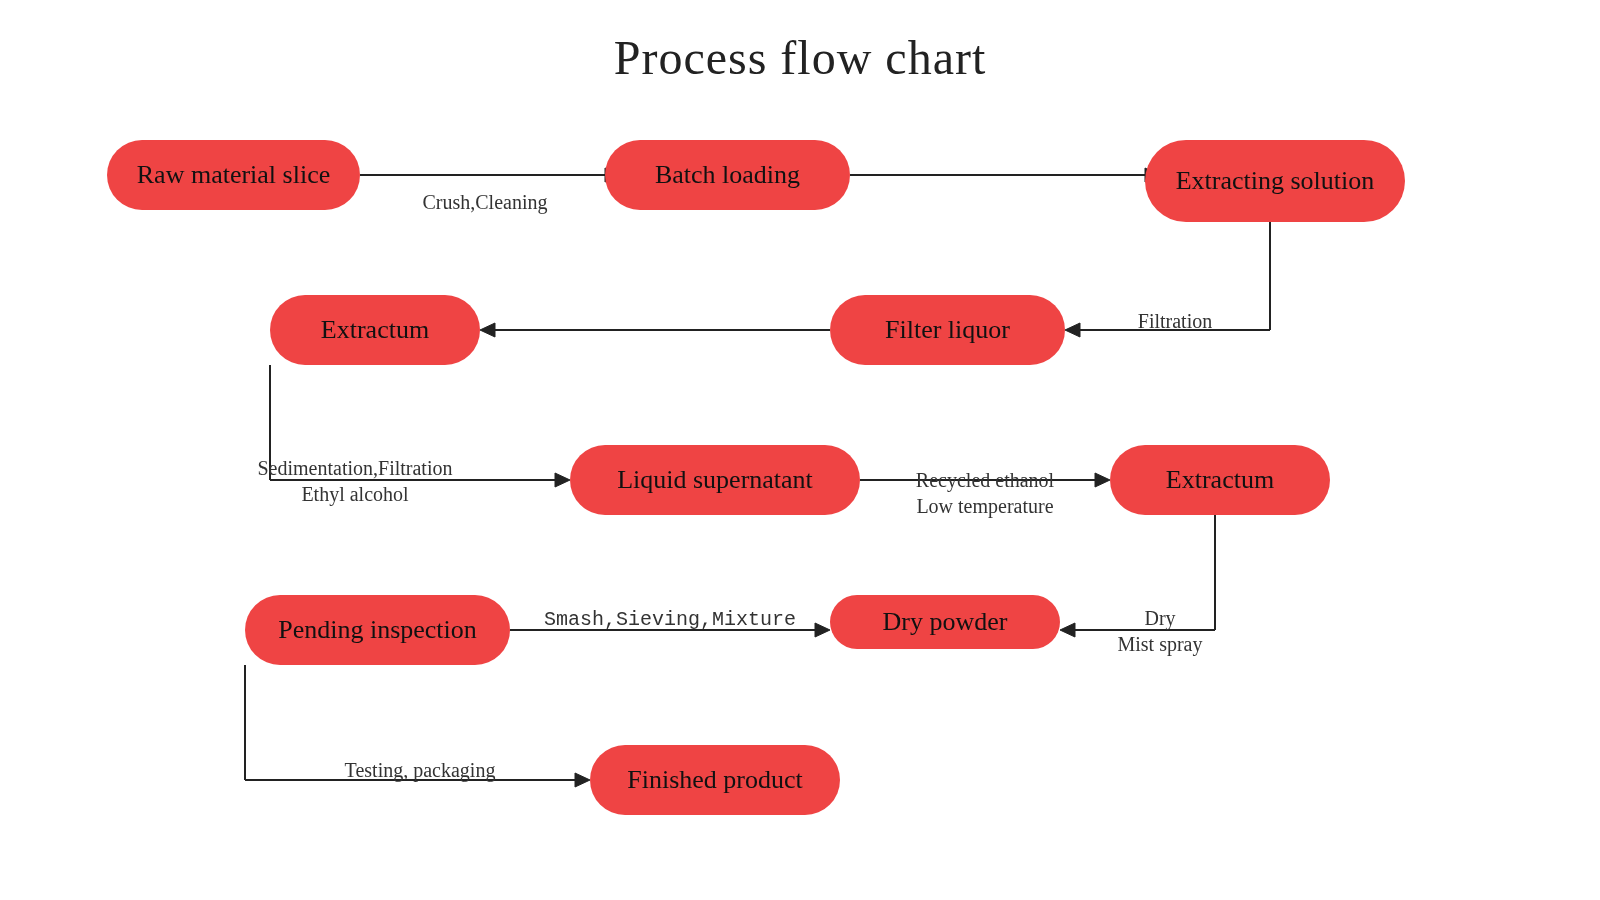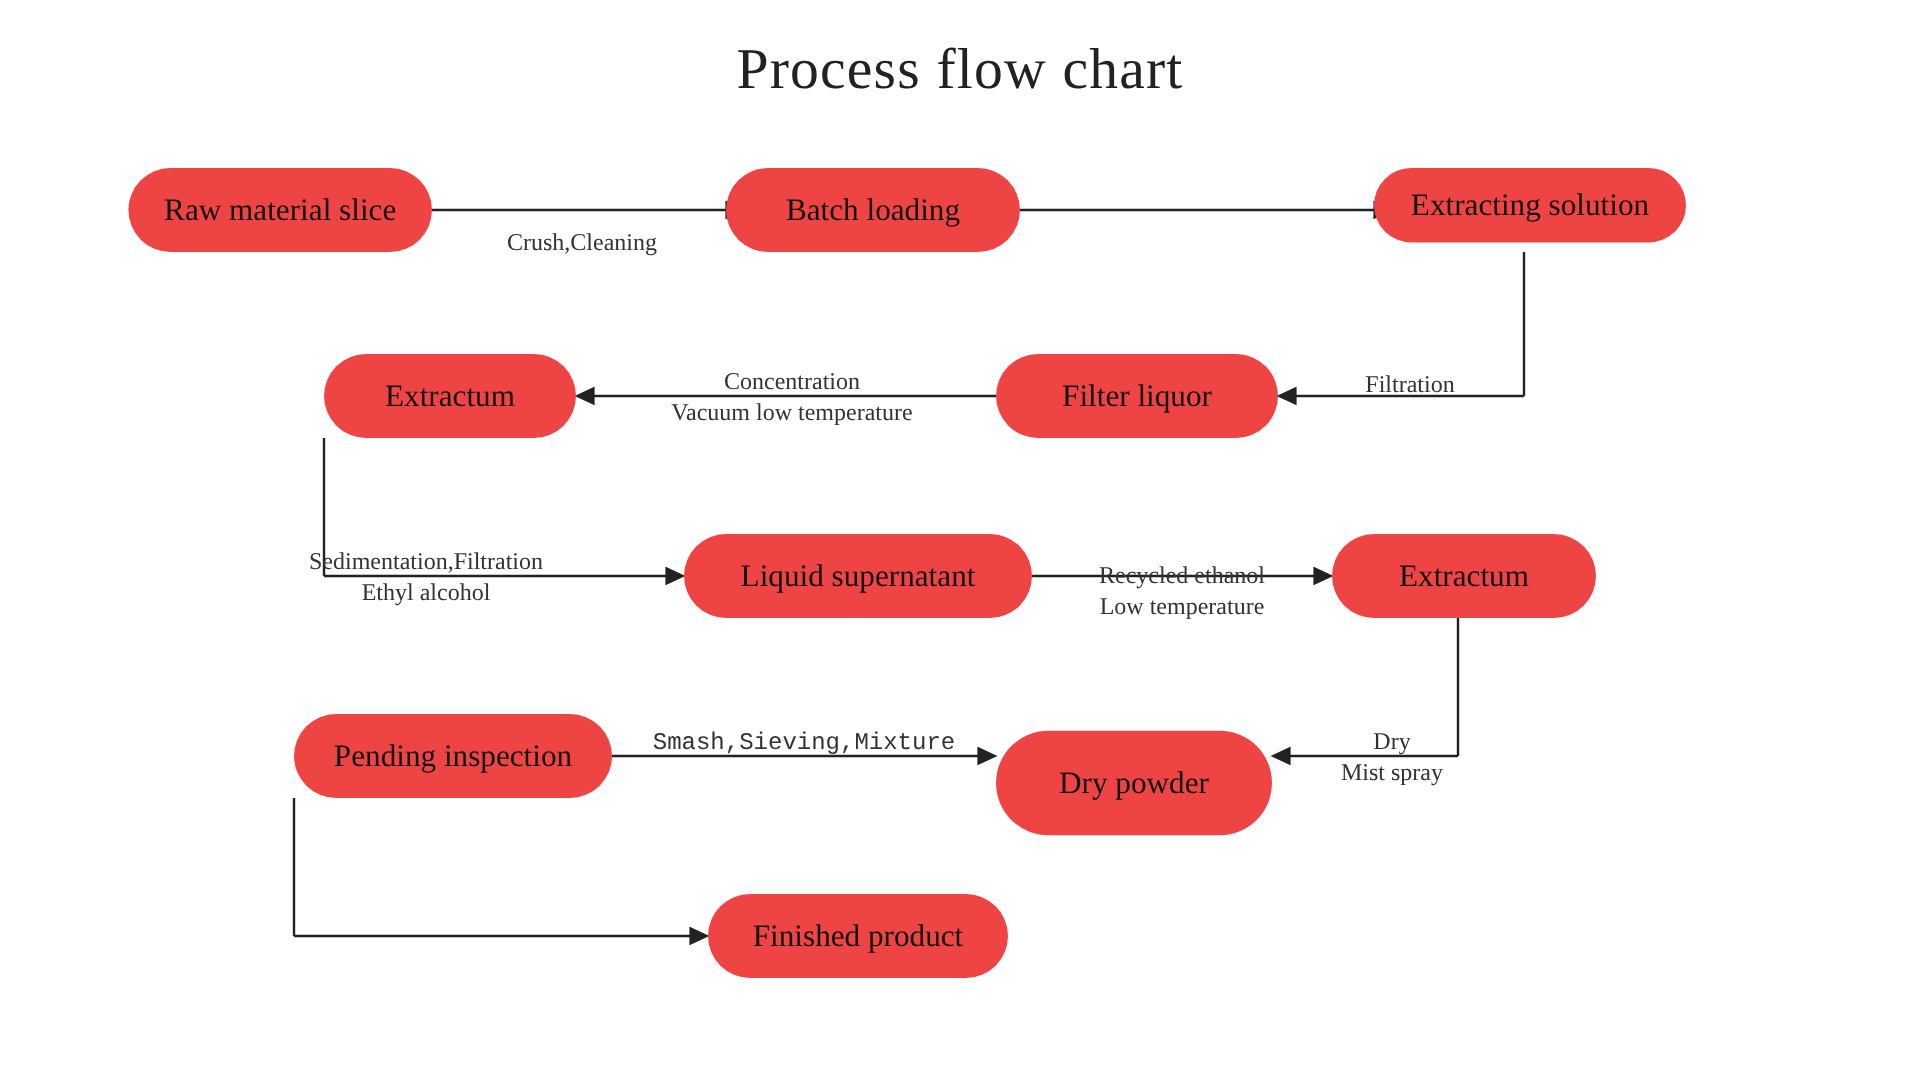--- a/index.html
+++ b/index.html
@@ -103,49 +103,48 @@
 
     <line x1="245" y1="565" x2="245" y2="680"></line>
     <line x1="245" y1="680" x2="575" y2="680"></line>
     <polygon points="575,673 590,680 575,687"></polygon>
   </svg>
 
   <div class="node" style="left:107px; top:40px; width:253px; height:70px;">Raw material slice</div>
 
   <div class="node" style="left:605px; top:40px; width:245px; height:70px;">Batch loading</div>
 
-  <div class="node" style="left:1145px; top:40px; width:260px; height:62px;">Extracting solution</div>
+  <div class="node" style="left:1145px; top:40px; width:260px; height:82px;">Extracting solution</div>
 
   <div class="node" style="left:830px; top:195px; width:235px; height:70px;">Filter liquor</div>
 
   <div class="node" style="left:270px; top:195px; width:210px; height:70px;">Extractum</div>
 
   <div class="node" style="left:570px; top:345px; width:290px; height:70px;text-align:center;">Liquid supernatant</div>
 
   <div class="node" style="left:1110px; top:345px; width:220px; height:70px;">Extractum</div>
 
-  <div class="node" style="left:830px; top:509px; width:230px; height:87px;">Dry powder</div>
+  <div class="node" style="left:830px; top:495px; width:230px; height:54px;">Dry powder</div>
 
   <div class="node" style="left:245px; top:495px; width:265px; height:70px;">Pending inspection</div>
 
   <div class="node" style="left:590px; top:645px; width:250px; height:70px;">Finished product</div>
 
   <div class="arrow-label" style="left:375px; top:48px; width:220px;margin-top:41px;">Crush,Cleaning</div>
 
 
   <div class="arrow-label" style="left:1085px; top:208px; width:180px;">Filtration</div>
 
-  <div class="arrow-label" style="left:495px; top:205px; width:330px; white-space: pre-line;">Concentration
-Vacuum low temperature</div>
 
   <div class="arrow-label" style="left:160px; top:355px; width:390px; white-space: pre-line;">Sedimentation,Filtration
 Ethyl alcohol</div>
 
   <div class="arrow-label" style="left:865px; top:355px; width:240px; white-space: pre-line; margin-top: 12px;">Recycled ethanol
 Low temperature</div>
 
   <div class="arrow-label" style="left:1080px; top:505px; width:160px; white-space: pre-line;">Dry
 Mist spray</div>
 
   <div class="arrow-label" style="left:515px; top:507px; width:310px;font-family:Liberation Mono, monospace;">Smash,Sieving,Mixture</div>
 
+  <div class="arrow-label" style="left:255px; top:657px; width:330px;">Testing, packaging</div>
 
 </div>
 
 </body></html>

